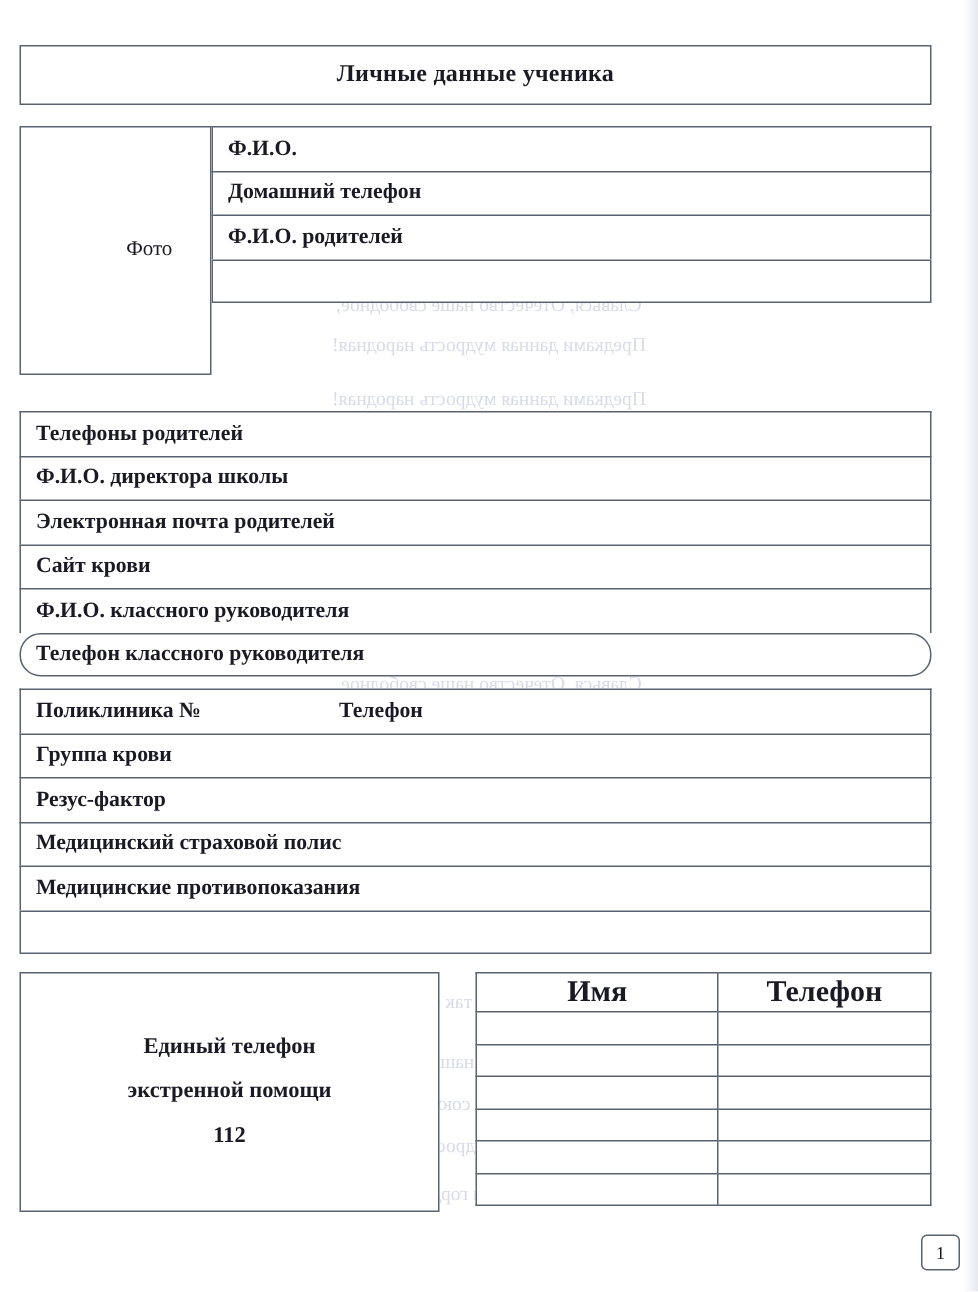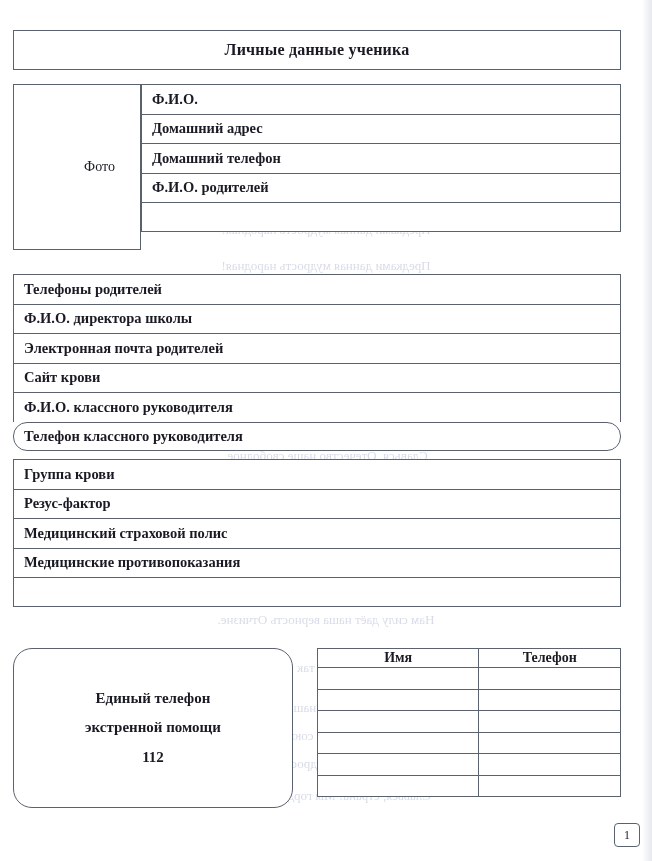--- a/index.html
+++ b/index.html
@@ -160,21 +160,20 @@
   .emergency-box {
     left: 13px;
     top: 648px;
     width: 280px;
     height: 160px;
     display: flex;
     flex-direction: column;
     align-items: center;
     justify-content: center;
     background: #ffffff;
-    border-radius: 19px;
   }
   .emergency-box div {
     font-size: 15px;
     font-weight: bold;
     line-height: 1.95;
     text-align: center;
   }
   .emergency-number {
     font-size: 16px;
   }
@@ -187,21 +186,21 @@
     border-collapse: collapse;
     background: #ffffff;
   }
   .phone-table th,
   .phone-table td {
     border: 1px solid #5a6270;
     height: 21.5px;
     box-sizing: border-box;
   }
   .phone-table th {
-    font-size: 14px;
+    font-size: 20px;
     font-weight: bold;
     text-align: center;
     height: 14px;
   }
   .phone-table td {
     padding: 0;
   }
   .col-name { width: 162px; }
   .col-phone { width: 142px; }
   
@@ -270,23 +269,20 @@
 
     <div class="box photo-box">
       <span class="photo-label">Фото</span>
     </div>
 
     <div class="fields-stack">
       <div class="field-row">
         <span>Ф.И.О.</span>
       </div>
       <div class="field-row">
-        <span>Домашний адрес</span>
-      </div>
-      <div class="field-row">
         <span>Домашний телефон</span>
       </div>
       <div class="field-row">
         <span>Ф.И.О. родителей</span>
       </div>
       <div class="field-row">
         <span></span>
       </div>
     </div>
 
@@ -305,20 +301,24 @@
       </div>
       <div class="contact-row">
         <span>Ф.И.О. классного руководителя</span>
       </div>
       <div class="contact-row">
         <span>Телефон классного руководителя</span>
       </div>
     </div>
 
     <div class="med-stack">
+      <div class="med-row">
+        <span>Поликлиника №</span>
+        <span class="sub">Телефон</span>
+      </div>
       <div class="med-row">
         <span>Группа крови</span>
       </div>
       <div class="med-row">
         <span>Резус-фактор</span>
       </div>
       <div class="med-row">
         <span>Медицинский страховой полис</span>
       </div>
       <div class="med-row">

